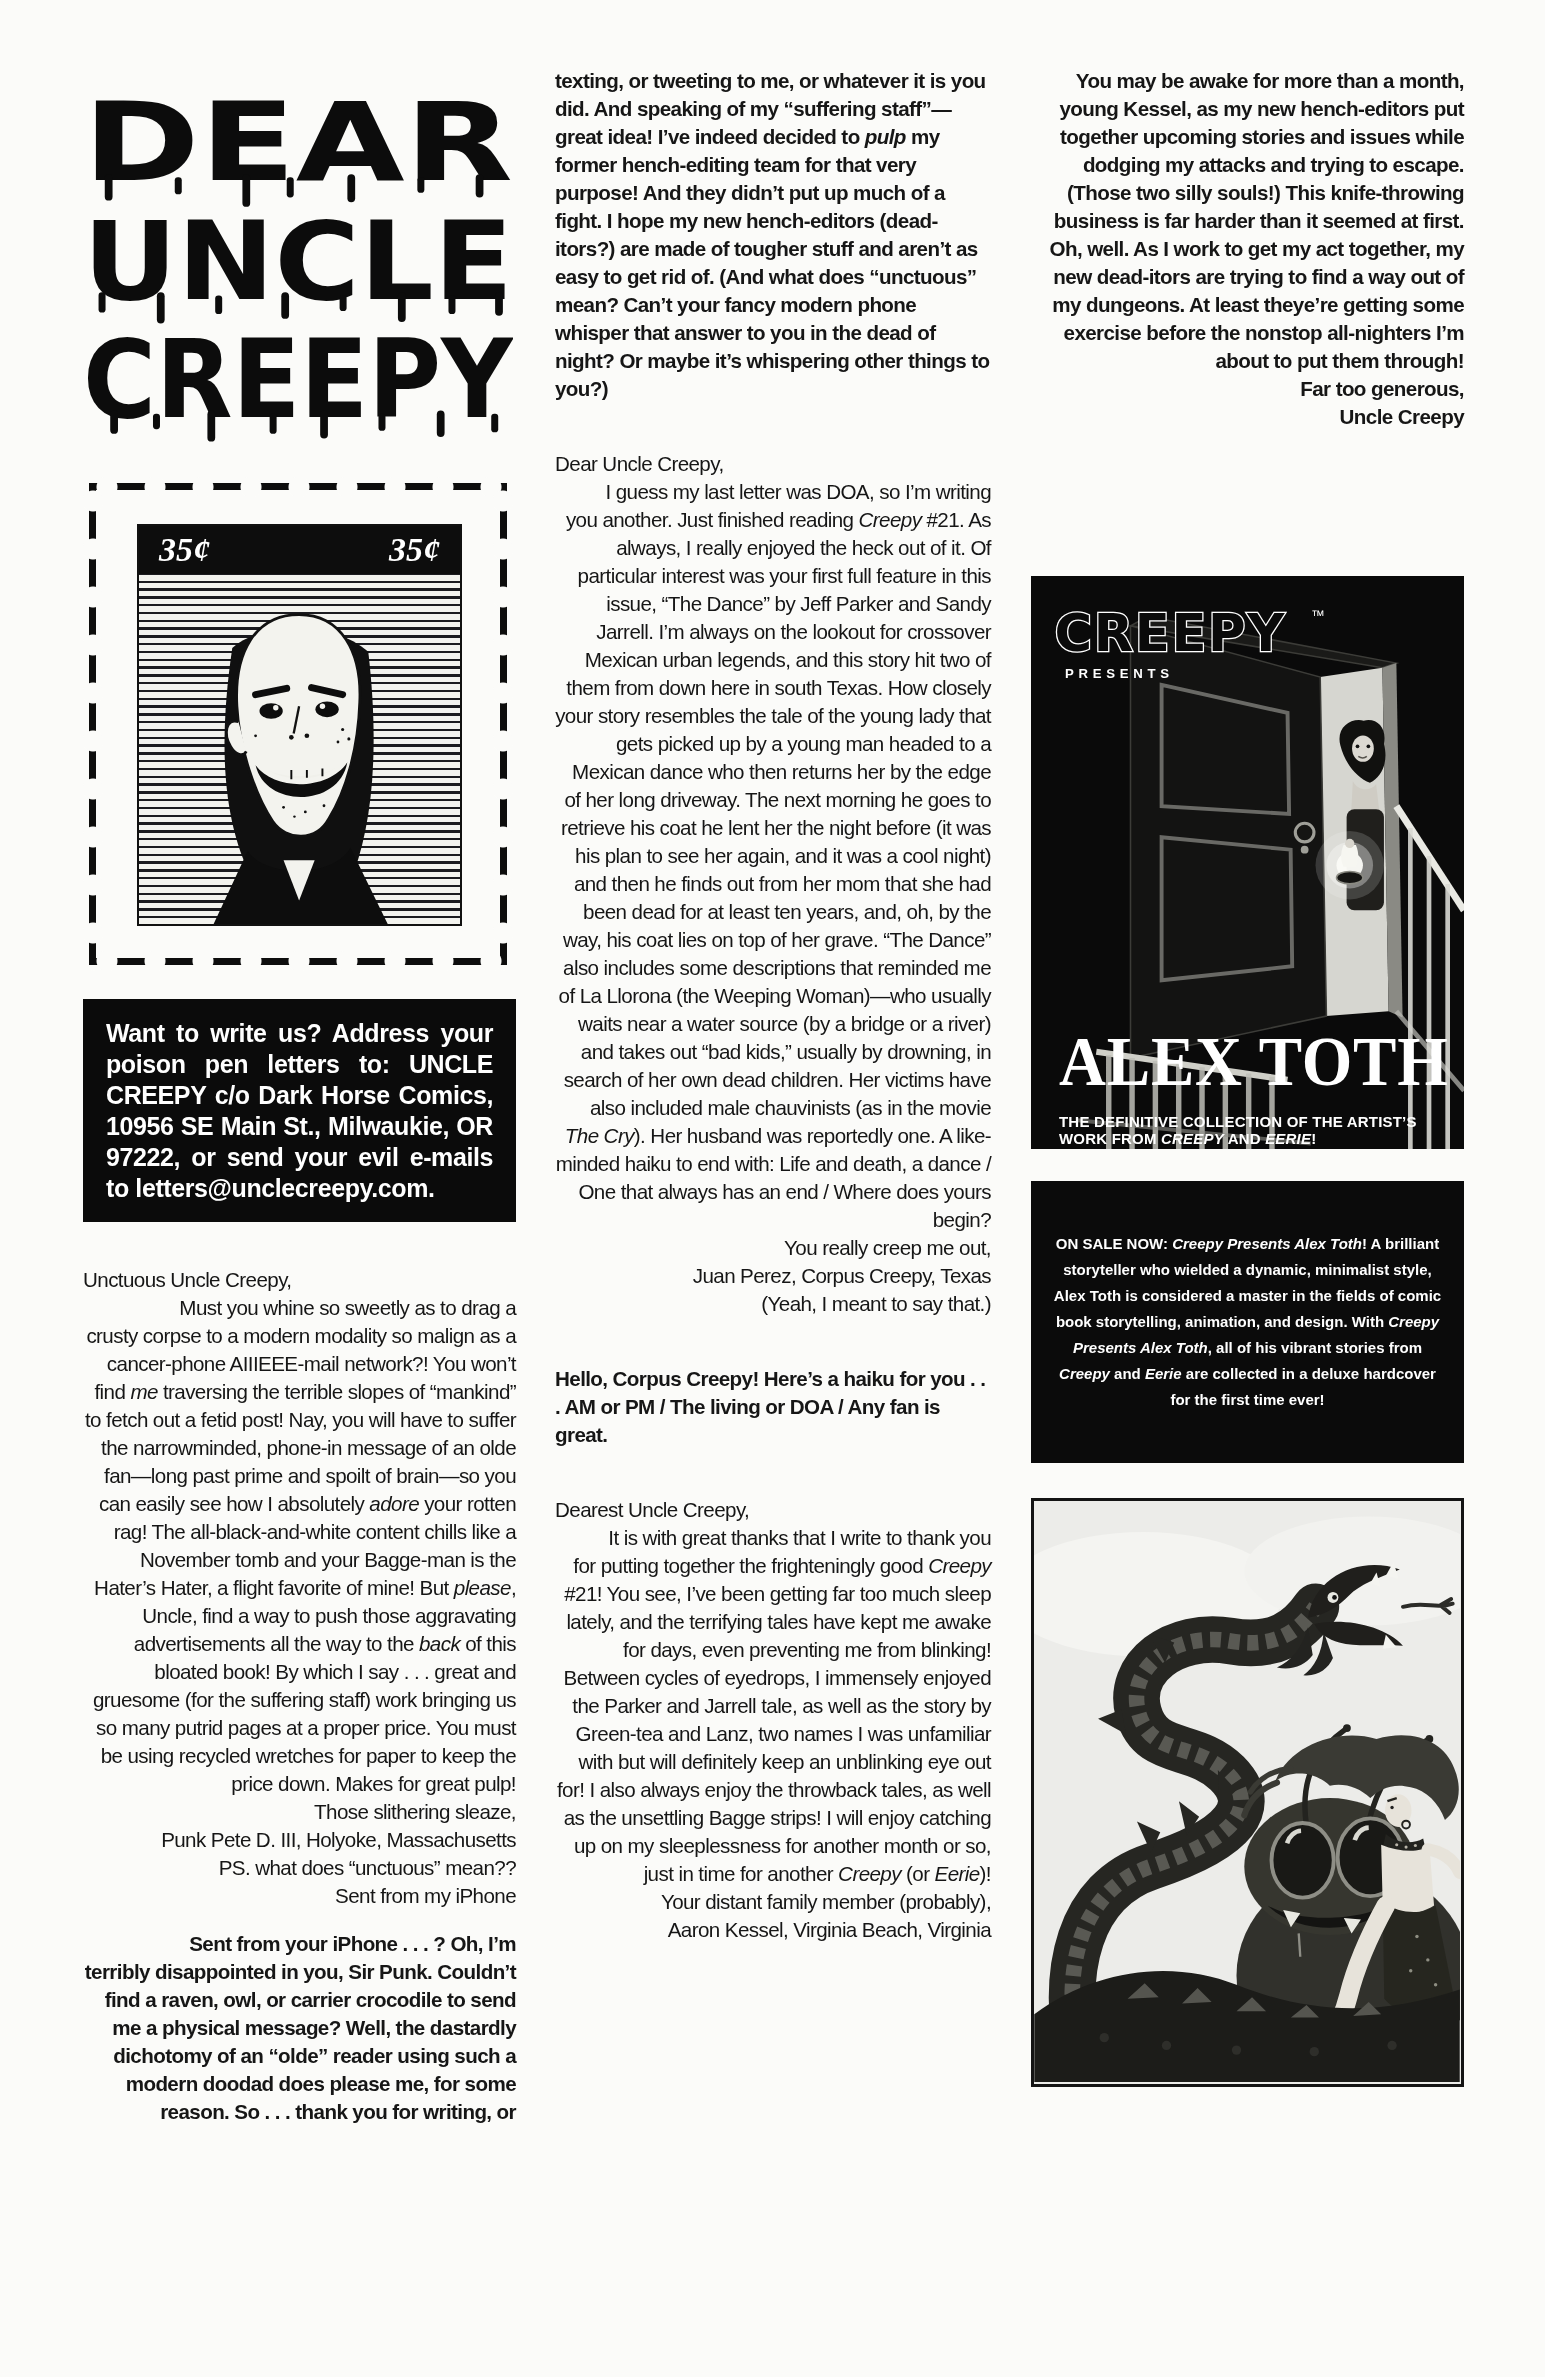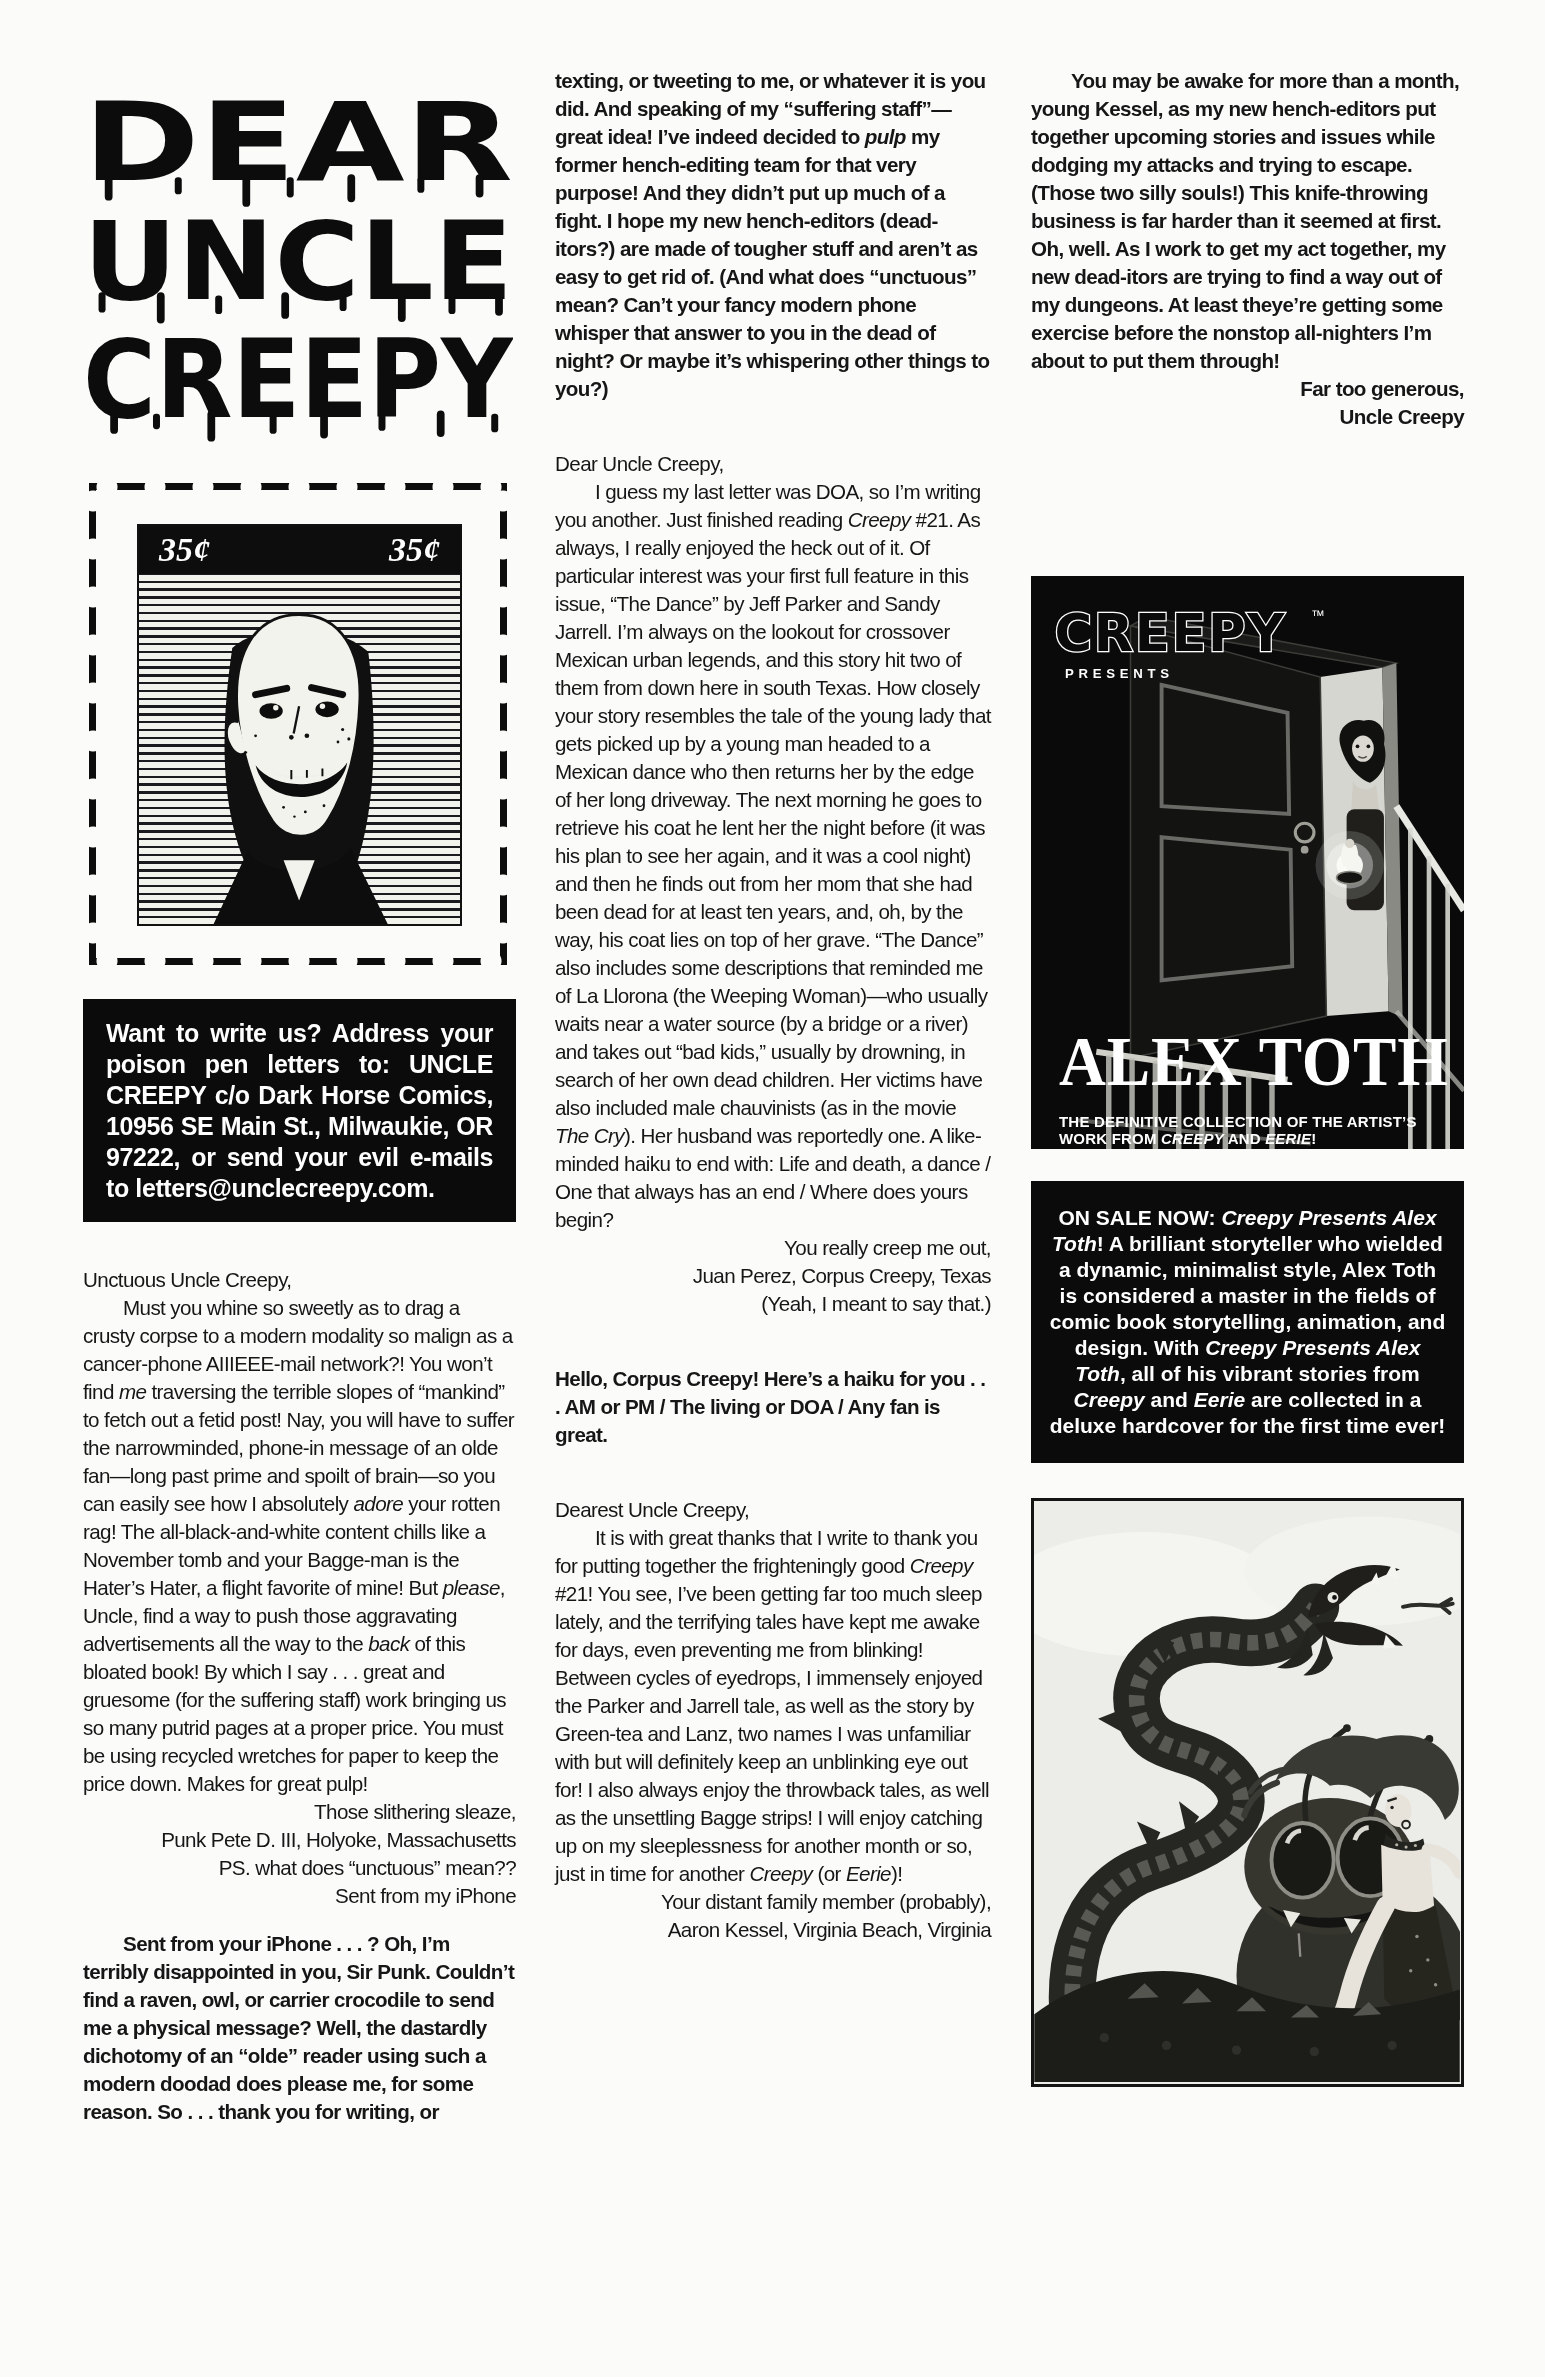--- a/index.html
+++ b/index.html
@@ -6,21 +6,21 @@
   .page{position:relative;width:1546px;height:2377px;background:#fbfbf9;color:#161616;
         font-family:"Liberation Sans",sans-serif;overflow:hidden;}
   .col{position:absolute;top:0;}
   .col1{left:83px;width:433px;}
   .col2{left:555px;width:436px;}
   .col3{left:1031px;width:433px;height:2377px;}
   .col2{padding-top:67px;box-sizing:border-box;}
   
   .lt{margin:0;font-size:20.6px;line-height:28px;letter-spacing:-0.6px;text-align:left;}
   .b{font-weight:bold;}
-  .indent{text-indent:40px;}
+  .indent{text-indent:40px;text-align:right;}
   .so{text-align:right;}
   .salut{text-align:left;}
   .gap2{margin-top:47px;}
   .gap1{margin-top:20px;}
   .i{font-style:italic;}
   
   .logo{margin-top:87px;}
   
   .stamp{position:relative;width:430px;height:494px;margin-top:23px;}
   .stamp-border{position:absolute;left:6.2px;top:6.2px;right:6.2px;bottom:6.2px;border:7px solid #0d0d0d;}
@@ -54,21 +54,21 @@
   .toth-ad{position:absolute;left:0;top:576px;width:433px;height:573px;background:#0a0a0a;overflow:hidden;}
   .toth-ad .doorsvg{position:absolute;left:0;top:0;}
   .creepy-logo{position:absolute;left:22px;top:20px;}
   .presents{position:absolute;left:34px;top:90px;color:#fff;font-weight:bold;font-size:13.2px;letter-spacing:4.7px;}
   .toth-title{position:absolute;left:28px;top:445px;color:#fff;font-family:"Liberation Serif",serif;
       font-weight:bold;font-size:65px;letter-spacing:0.8px;transform:scaleY(1.08);transform-origin:top left;white-space:nowrap;}
   .toth-tag{position:absolute;left:28px;top:537px;right:11px;color:#fff;font-weight:bold;font-size:15px;
       letter-spacing:0.2px;}
   .salebox{position:absolute;left:0;width:433px;background:#0b0b0b;color:#fff;font-weight:bold;
       text-align:center;box-sizing:border-box;display:flex;align-items:center;justify-content:center;}
-  .salebox.one{top:1181px;min-height:282px;font-size:21px;line-height:26px;padding:15.6px 18.7px;}
+  .salebox.one{top:1181px;min-height:282px;font-size:15px;line-height:26px;padding:15.6px 18.7px;}
   .salebox.two{top:2126px;min-height:170px;font-size:21px;line-height:26px;padding:12.4px 17px;}
   .fantasy{position:absolute;left:0;top:1498px;width:433px;height:589px;border:3.9px solid #141414;
       box-sizing:border-box;background:#ecece9;overflow:hidden;}
 </style>
 </head>
 <body>
 
 <div class="page">
 
   <div class="col col1">

